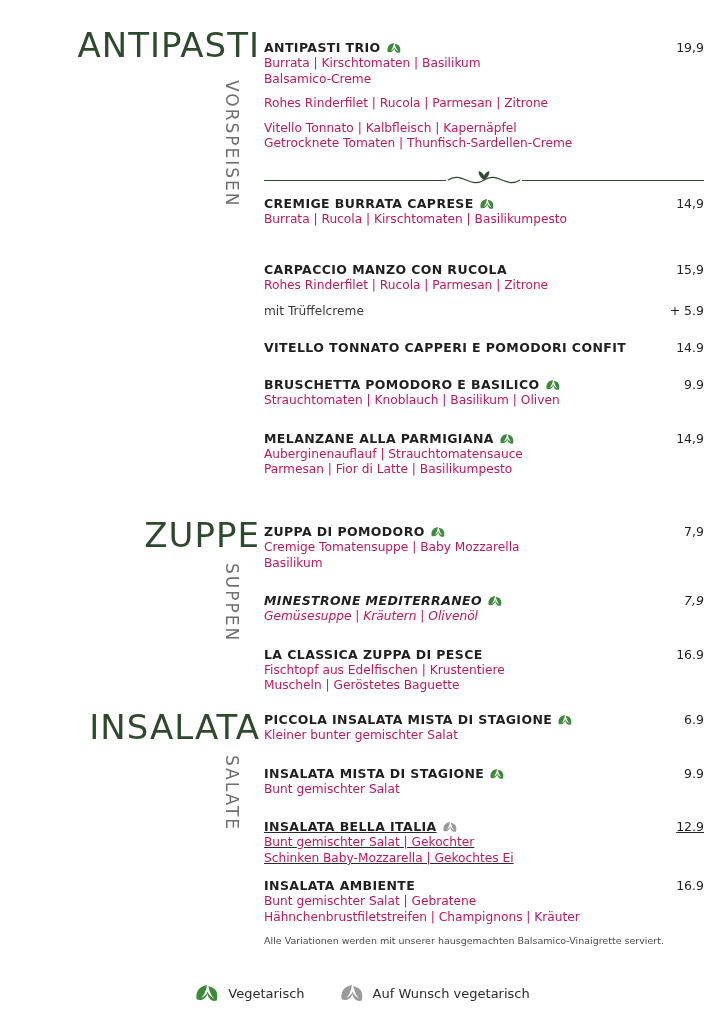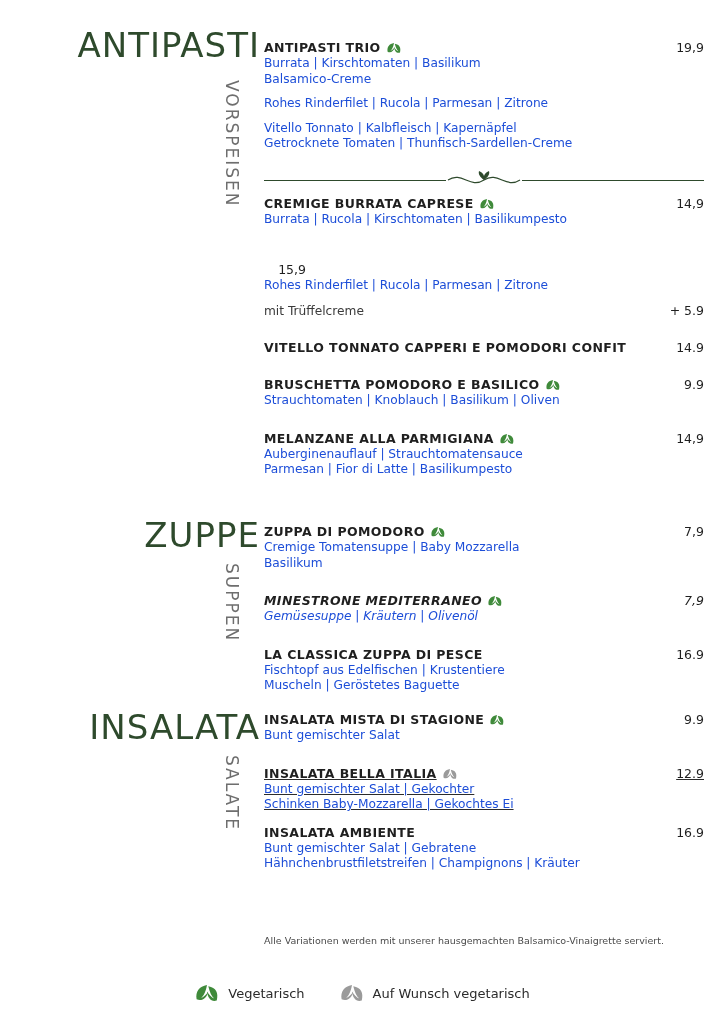--- a/index.html
+++ b/index.html
@@ -66,21 +66,21 @@
   .item-price {
     font-size: 12.5px;
     color: #1f1f1f;
     white-space: nowrap;
     flex: none;
     min-width: 42px;
     text-align: right;
   }
   .item-desc {
     font-size: 12.2px;
-    color: #1d4ed8;
+    color: #be185d;
     line-height: 1.28;
     margin-top: 1px;
     max-width: 400px;
   }
   .item-desc.gap { margin-top: 9px; }
   .addon {
     display: flex;
     justify-content: space-between;
     align-items: baseline;
     margin-top: 10px;
@@ -198,20 +198,23 @@
         </div>
         <div class="item-price">14,9</div>
       </div>
       <div class="item-desc">
         <span>Burrata | Rucola | Kirschtomaten | Basilikumpesto</span>
       </div>
     </div>
 
     <div class="item" style="margin-bottom:22px;">
       <div class="item-head">
+        <div class="item-name">
+          <span>CARPACCIO MANZO CON RUCOLA</span>
+        </div>
         <div class="item-price">15,9</div>
       </div>
       <div class="item-desc">
         <span>Rohes Rinderfilet | Rucola | Parmesan | Zitrone</span>
       </div>
       <div class="addon">
         <span>mit Trüffelcreme</span>
         <span class="p">+ 5.9</span>
       </div>
     </div>
@@ -323,20 +326,37 @@
 
   </div>
 
   <div class="sec-head" style="left:20px; top:710px;">
     <div class="sec-title">INSALATA</div>
   </div>
   <div class="sec-sub" style="left:222px; top:755px;">SALATE</div>
 
   <div class="items" style="top:712px;">
 
+    <div class="item" style="margin-bottom:22px;">
+      <div class="item-head">
+        <div class="item-name">
+          <span>PICCOLA INSALATA MISTA DI STAGIONE</span>
+          <span class="leaf">
+            <svg viewBox="0 0 20 16" width="16" height="13">
+              <path d="M10 1 C4 2 1 6 2 12 C6 14 10 11 11 6 C9.5 8.5 7.5 10 5.5 11 C7.5 9 9 6.5 10 1 Z" fill="#3f8a3a"></path>
+              <path d="M11 2 C17 3 19 7 17.5 13 C13.5 14.5 10.5 11 10 6 C11.5 8.5 13.5 10.5 15.5 11.5 C13.5 9.5 12 6.5 11 2 Z" fill="#3f8a3a"></path>
+            </svg>
+          </span>
+        </div>
+        <div class="item-price">6.9</div>
+      </div>
+      <div class="item-desc">
+        <span>Kleiner bunter gemischter Salat</span>
+      </div>
+    </div>
 
     <div class="item" style="margin-bottom:22px;">
       <div class="item-head">
         <div class="item-name">
           <span>INSALATA MISTA DI STAGIONE</span>
           <span class="leaf">
             <svg viewBox="0 0 20 16" width="16" height="13">
               <path d="M10 1 C4 2 1 6 2 12 C6 14 10 11 11 6 C9.5 8.5 7.5 10 5.5 11 C7.5 9 9 6.5 10 1 Z" fill="#3f8a3a"></path>
               <path d="M11 2 C17 3 19 7 17.5 13 C13.5 14.5 10.5 11 10 6 C11.5 8.5 13.5 10.5 15.5 11.5 C13.5 9.5 12 6.5 11 2 Z" fill="#3f8a3a"></path>
             </svg>

